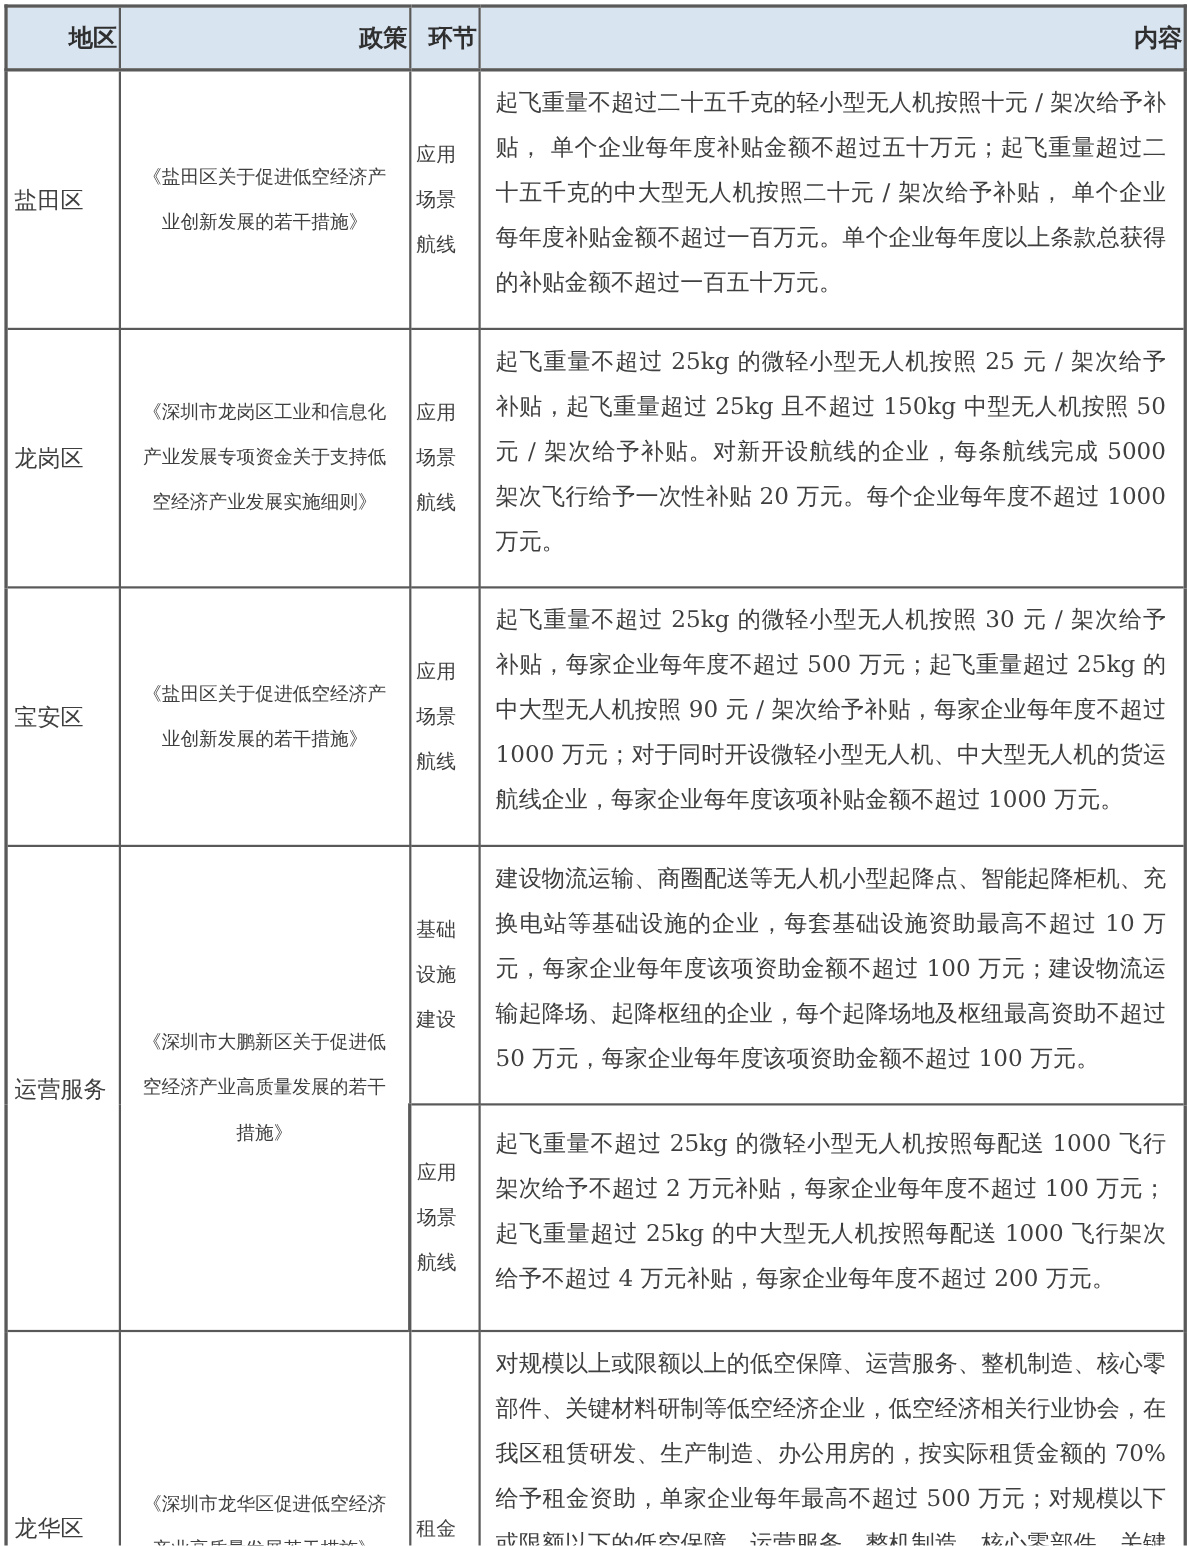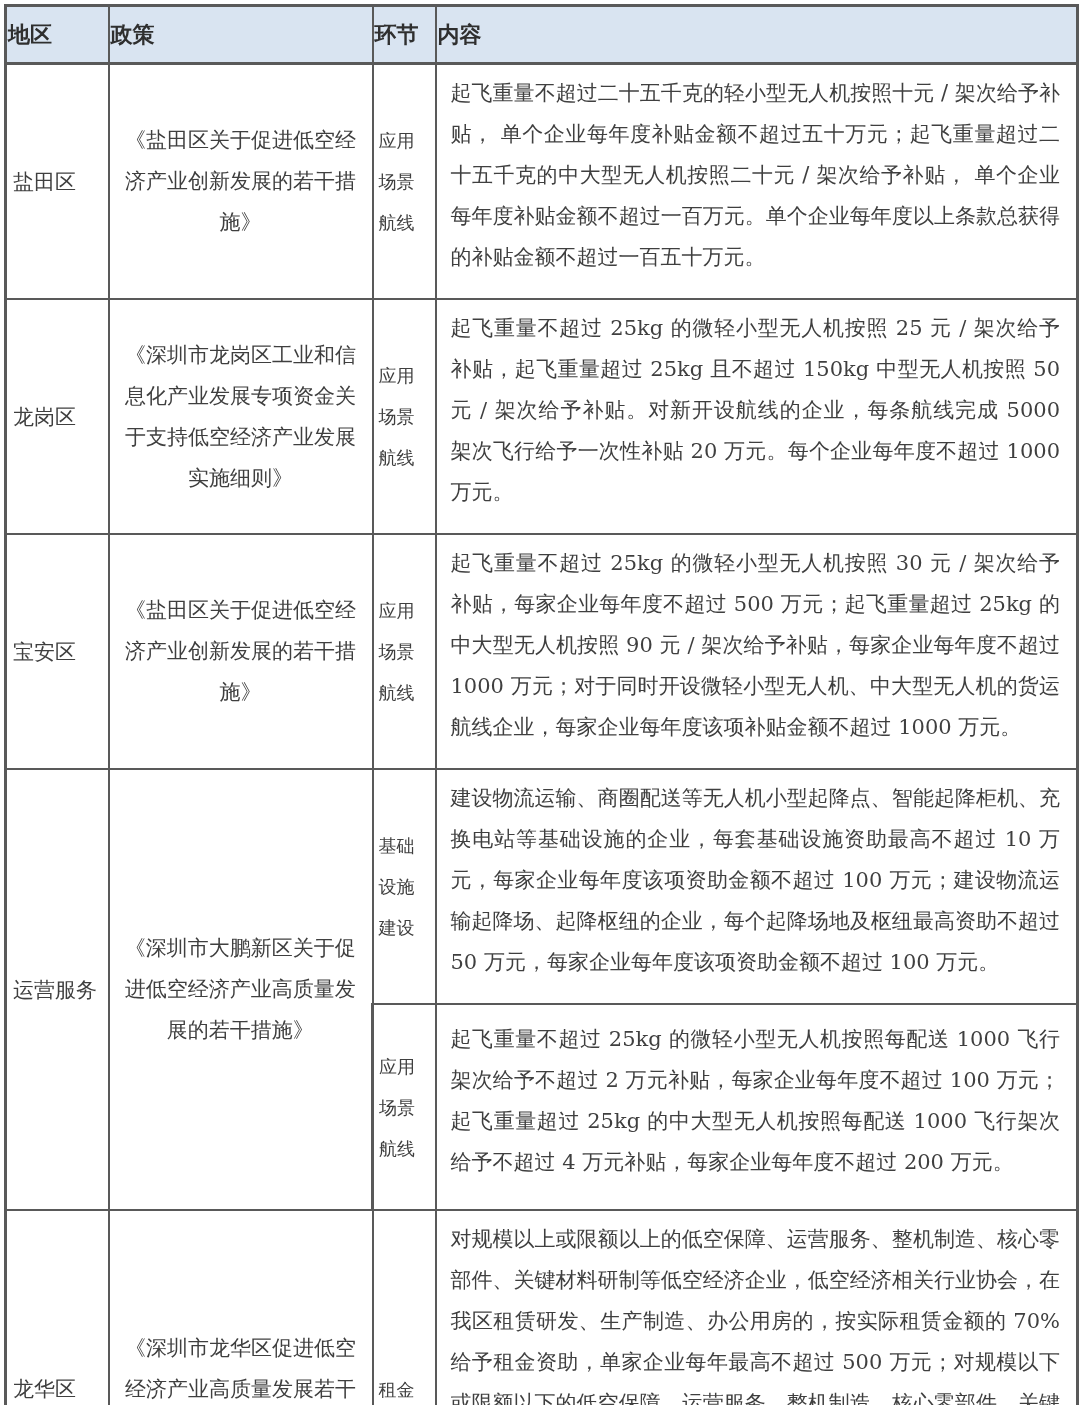--- a/index.html
+++ b/index.html
@@ -27,40 +27,40 @@
     vertical-align:middle;
     box-sizing:border-box;
     word-break:break-all;
     overflow:hidden;
   }
   .policy-table th{
     background:var(--header-bg);
     color:var(--header-text);
     font-weight:bold;
     font-size:22px;
-    text-align:left;
+    text-align:right;
     height:58px;
     border-bottom-width:3px;
     font-family:"DejaVu Sans",sans-serif;
   }
   
   .policy-table tr>*:first-child{border-left-width:3px;}
   .policy-table tr>*:last-child{border-right-width:3px;}
   .policy-table thead th{border-top-width:3px;}
   .policy-table tbody tr:last-child>*{border-bottom-width:3px;}
 
   td.region{
     text-align:left;
     font-size:21px;
     font-family:"DejaVu Sans",sans-serif;
     padding:0 6px;
   }
   td.policy{
     text-align:center;
-    font-size:21px;
+    font-size:17px;
     line-height:41px;
     font-family:"DejaVu Sans",sans-serif;
     padding:0 14px;
   }
   td.stage{
     text-align:left;
     font-size:18px;
     line-height:41px;
     font-family:"DejaVu Sans",sans-serif;
     padding:0 5px;

